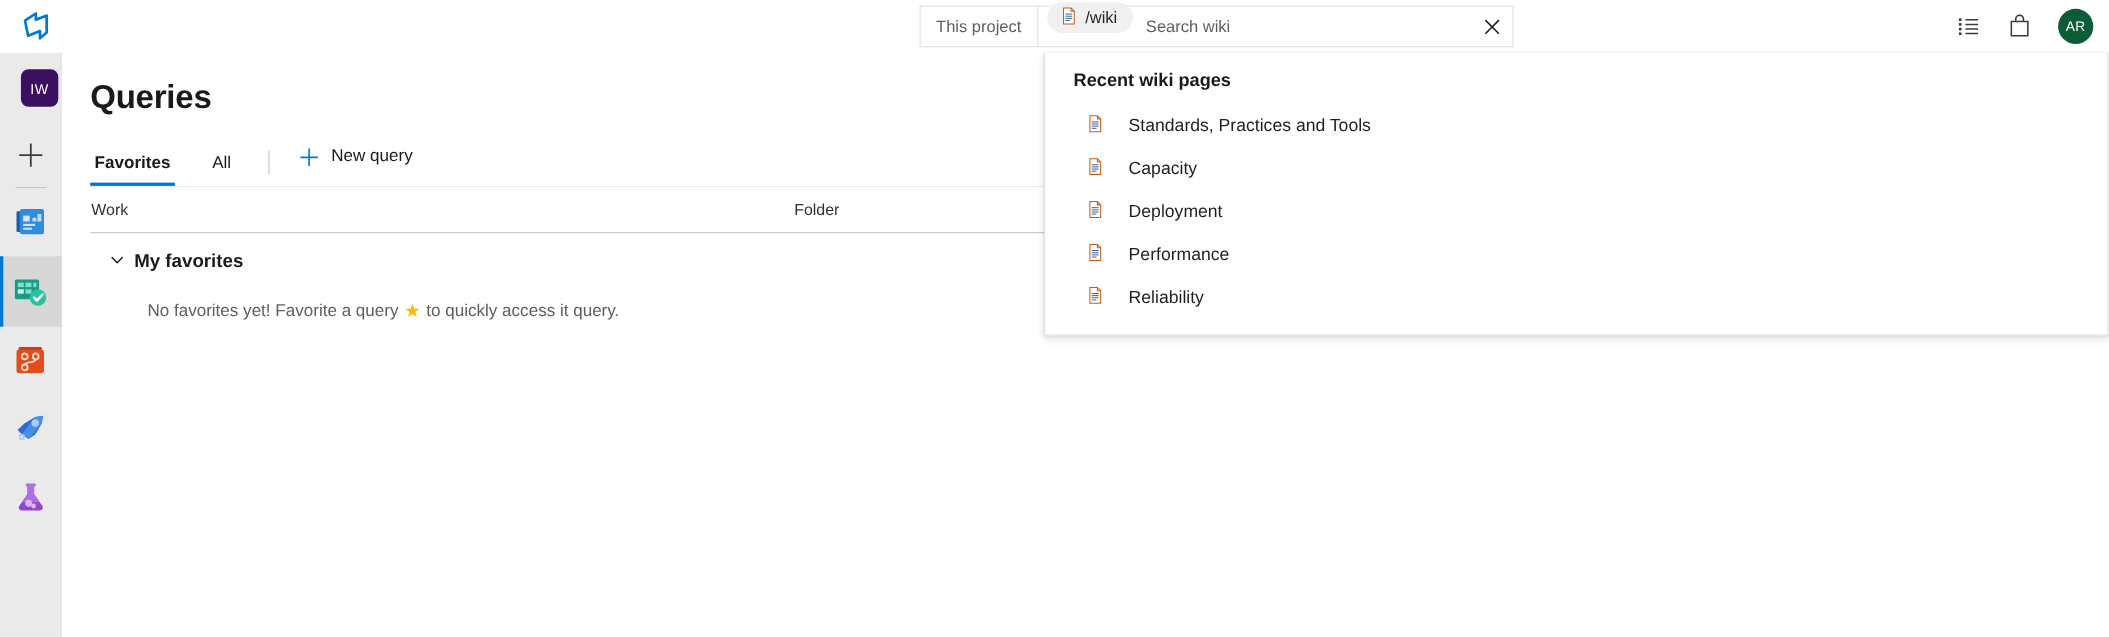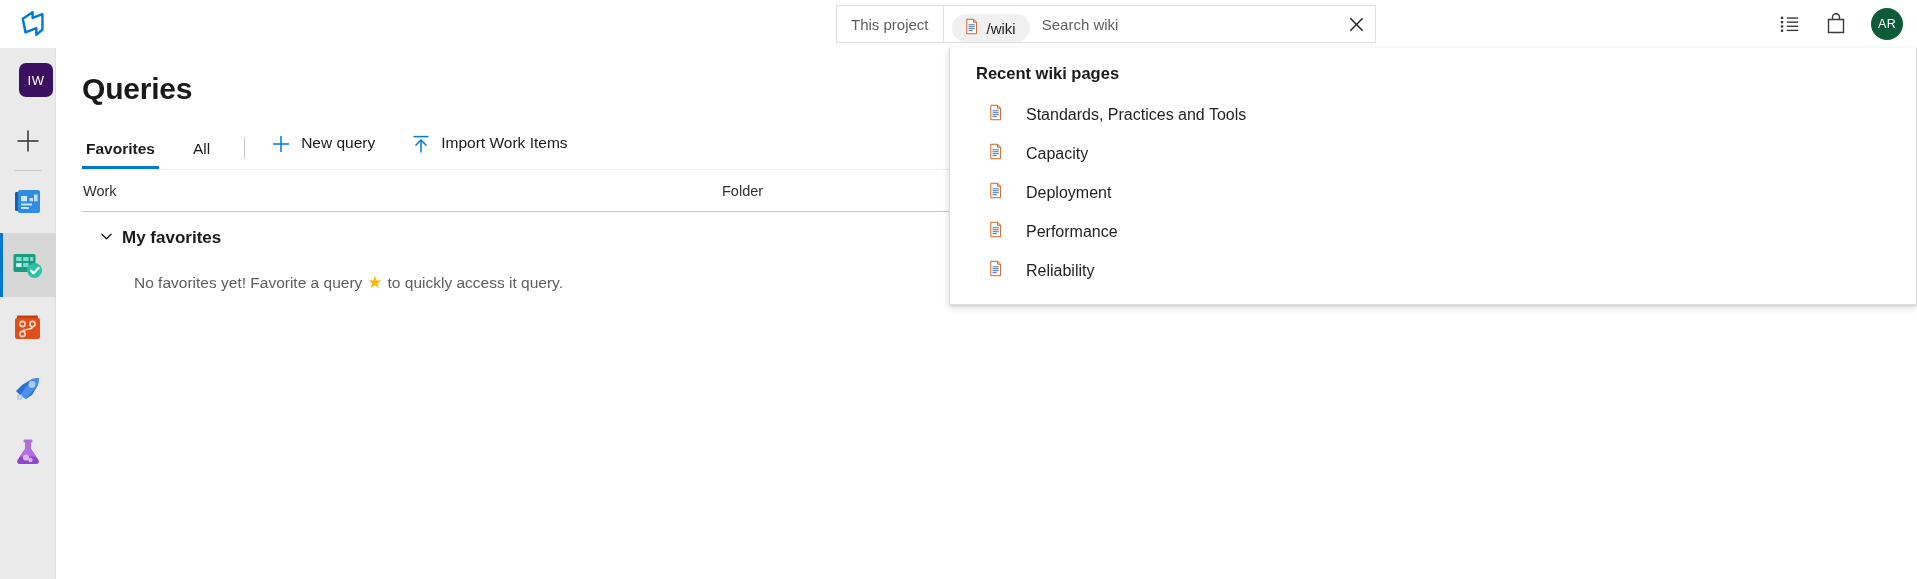--- a/index.html
+++ b/index.html
@@ -34,21 +34,21 @@
     z-index: 31;
   }
   .search-scope {
     padding: 0 14px; height: 100%;
     display: flex; align-items: center;
     font-size: 15px; color: #605e5c;
     border-right: 1px solid #e1dfdd;
     white-space: nowrap;
   }
   .search-pill {
-    margin: 0 0 0 8px;
+    margin: 0 0 12px 8px;
     height: 28px; border-radius: 14px;
     background: #f0f0f0;
     display: flex; align-items: center; gap: 7px;
     padding: 0 14px 0 11px;
     font-size: 15px; color: #201f1e;
     white-space: nowrap;
   }
   .search-input {
     flex: 1; border: none; outline: none;
     font-size: 15px; font-family: "Liberation Sans", sans-serif;
@@ -346,30 +346,20 @@
       <div class="tabsep"></div>
       <div class="cmd">
         <span>
           <svg width="20" height="20" viewBox="0 0 20 20" aria-hidden="true">
             <line x1="10" y1="2" x2="10" y2="18" stroke="#0078d4" stroke-width="1.5"></line>
             <line x1="2" y1="10" x2="18" y2="10" stroke="#0078d4" stroke-width="1.5"></line>
           </svg>
         </span>
         <span>New query</span>
       </div>
-      <div class="cmd">
-        <span>
-          <svg width="20" height="20" viewBox="0 0 20 20" aria-hidden="true">
-            <line x1="2.5" y1="2.6" x2="17.5" y2="2.6" stroke="#0078d4" stroke-width="1.5"></line>
-            <line x1="10" y1="6" x2="10" y2="18.5" stroke="#0078d4" stroke-width="1.5"></line>
-            <path d="M4.5 11.5 L10 6 L15.5 11.5" fill="none" stroke="#0078d4" stroke-width="1.5"></path>
-          </svg>
-        </span>
-        <span>Import Work Items</span>
-      </div>
     </div>
 
     <div class="grid-head">
       <div class="col-title">Work</div>
       <div class="col-folder">Folder</div>
     </div>
 
     <div class="group-row">
       <span>
         <svg width="13" height="13" viewBox="0 0 14 14" aria-hidden="true">

